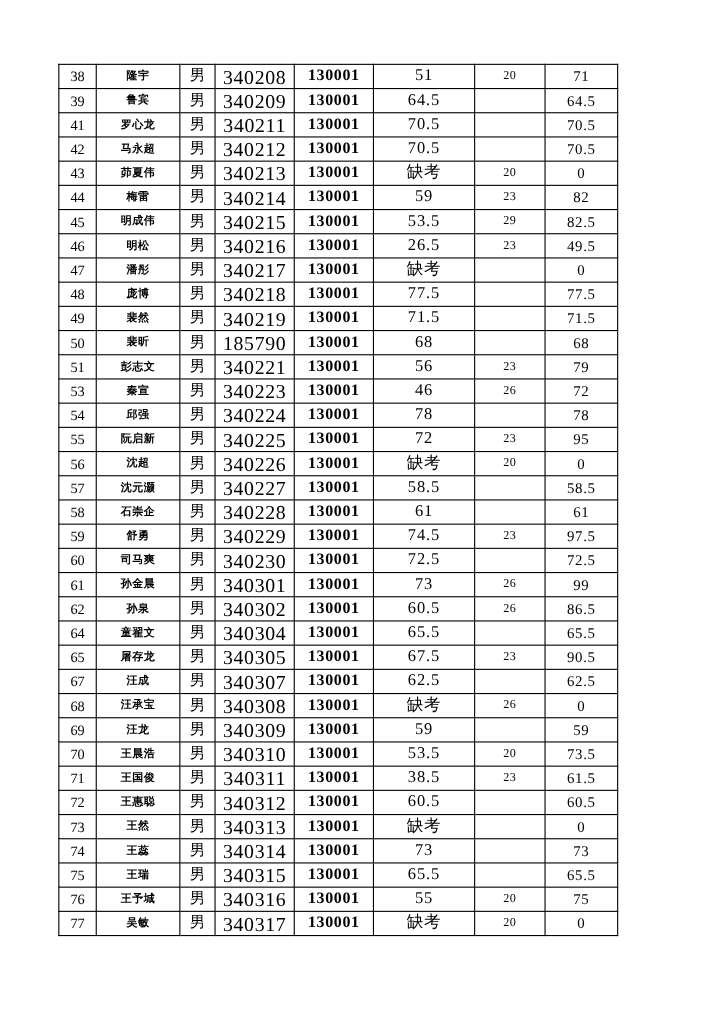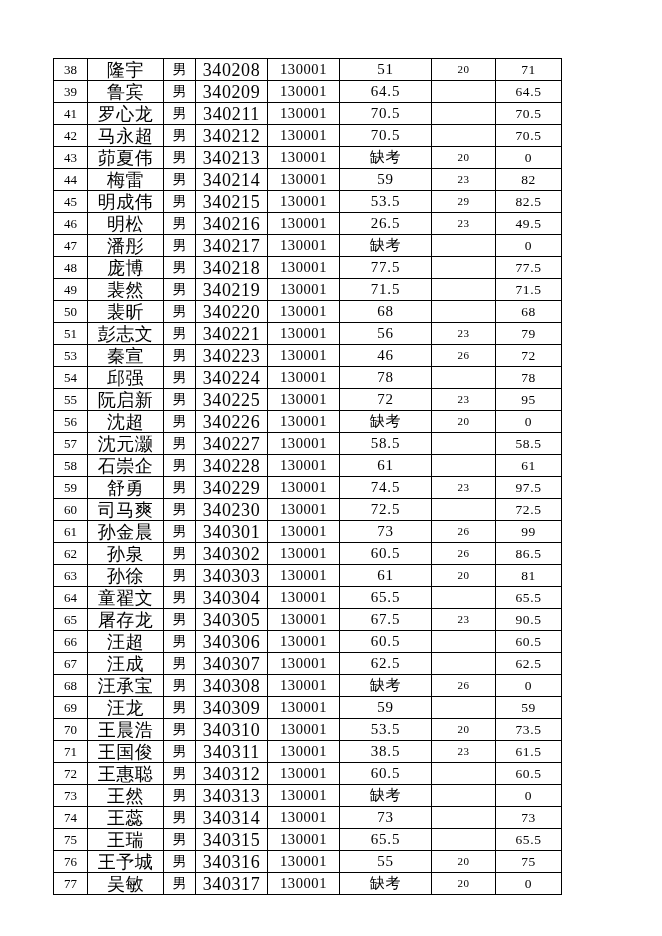--- a/index.html
+++ b/index.html
@@ -49,24 +49,24 @@
   col.c-seq    { width: 34px; }
   col.c-name   { width: 76px; }
   col.c-sex    { width: 32px; }
   col.c-exam   { width: 72px; }
   col.c-code   { width: 72px; }
   col.c-score1 { width: 92px; }
   col.c-score2 { width: 64px; }
   col.c-total  { width: 66px; }
 
   .cell-seq   { font-size: 13px; }
-  .cell-name  { font-size: 18px; letter-spacing: 0.5px; }
+  .cell-name  { font-size: 10px; letter-spacing: 0.5px; font-weight: bold; }
   .cell-sex   { font-size: 14px; }
   .cell-exam  { font-size: 18px; letter-spacing: 0.6px; }
-  .cell-code  { font-size: 14.5px; letter-spacing: 0.6px; }
+  .cell-code  { font-size: 14.5px; letter-spacing: 0.6px; font-weight: bold; }
   .cell-s1    { font-size: 15px; letter-spacing: 0.8px; }
   .cell-s2    { font-size: 11px; letter-spacing: 0.6px; }
   .cell-tot   { font-size: 13.5px; letter-spacing: 0.6px; }
 
   
   tr.group-end > td { border-bottom: 1.8px solid #000; }
 </style>
 </head>
 <body>
 
@@ -191,21 +191,21 @@
             <td class="cell-exam">340219</td>
             <td class="cell-code">130001</td>
             <td class="cell-s1">71.5</td>
             <td class="cell-s2"></td>
             <td class="cell-tot">71.5</td>
           </tr>
           <tr>
             <td class="cell-seq">50</td>
             <td class="cell-name">裴昕</td>
             <td class="cell-sex">男</td>
-            <td class="cell-exam">340220</td>
+            <td class="cell-exam">185790</td>
             <td class="cell-code">130001</td>
             <td class="cell-s1">68</td>
             <td class="cell-s2"></td>
             <td class="cell-tot">68</td>
           </tr>
           <tr>
             <td class="cell-seq">51</td>
             <td class="cell-name">彭志文</td>
             <td class="cell-sex">男</td>
             <td class="cell-exam">340221</td>
@@ -308,58 +308,38 @@
             <td class="cell-seq">62</td>
             <td class="cell-name">孙泉</td>
             <td class="cell-sex">男</td>
             <td class="cell-exam">340302</td>
             <td class="cell-code">130001</td>
             <td class="cell-s1">60.5</td>
             <td class="cell-s2">26</td>
             <td class="cell-tot">86.5</td>
           </tr>
           <tr>
-            <td class="cell-seq">63</td>
-            <td class="cell-name">孙徐</td>
-            <td class="cell-sex">男</td>
-            <td class="cell-exam">340303</td>
-            <td class="cell-code">130001</td>
-            <td class="cell-s1">61</td>
-            <td class="cell-s2">20</td>
-            <td class="cell-tot">81</td>
-          </tr>
-          <tr>
             <td class="cell-seq">64</td>
             <td class="cell-name">童翟文</td>
             <td class="cell-sex">男</td>
             <td class="cell-exam">340304</td>
             <td class="cell-code">130001</td>
             <td class="cell-s1">65.5</td>
             <td class="cell-s2"></td>
             <td class="cell-tot">65.5</td>
           </tr>
           <tr>
             <td class="cell-seq">65</td>
             <td class="cell-name">屠存龙</td>
             <td class="cell-sex">男</td>
             <td class="cell-exam">340305</td>
             <td class="cell-code">130001</td>
             <td class="cell-s1">67.5</td>
             <td class="cell-s2">23</td>
             <td class="cell-tot">90.5</td>
-          </tr>
-          <tr>
-            <td class="cell-seq">66</td>
-            <td class="cell-name">汪超</td>
-            <td class="cell-sex">男</td>
-            <td class="cell-exam">340306</td>
-            <td class="cell-code">130001</td>
-            <td class="cell-s1">60.5</td>
-            <td class="cell-s2"></td>
-            <td class="cell-tot">60.5</td>
           </tr>
           <tr>
             <td class="cell-seq">67</td>
             <td class="cell-name">汪成</td>
             <td class="cell-sex">男</td>
             <td class="cell-exam">340307</td>
             <td class="cell-code">130001</td>
             <td class="cell-s1">62.5</td>
             <td class="cell-s2"></td>
             <td class="cell-tot">62.5</td>

